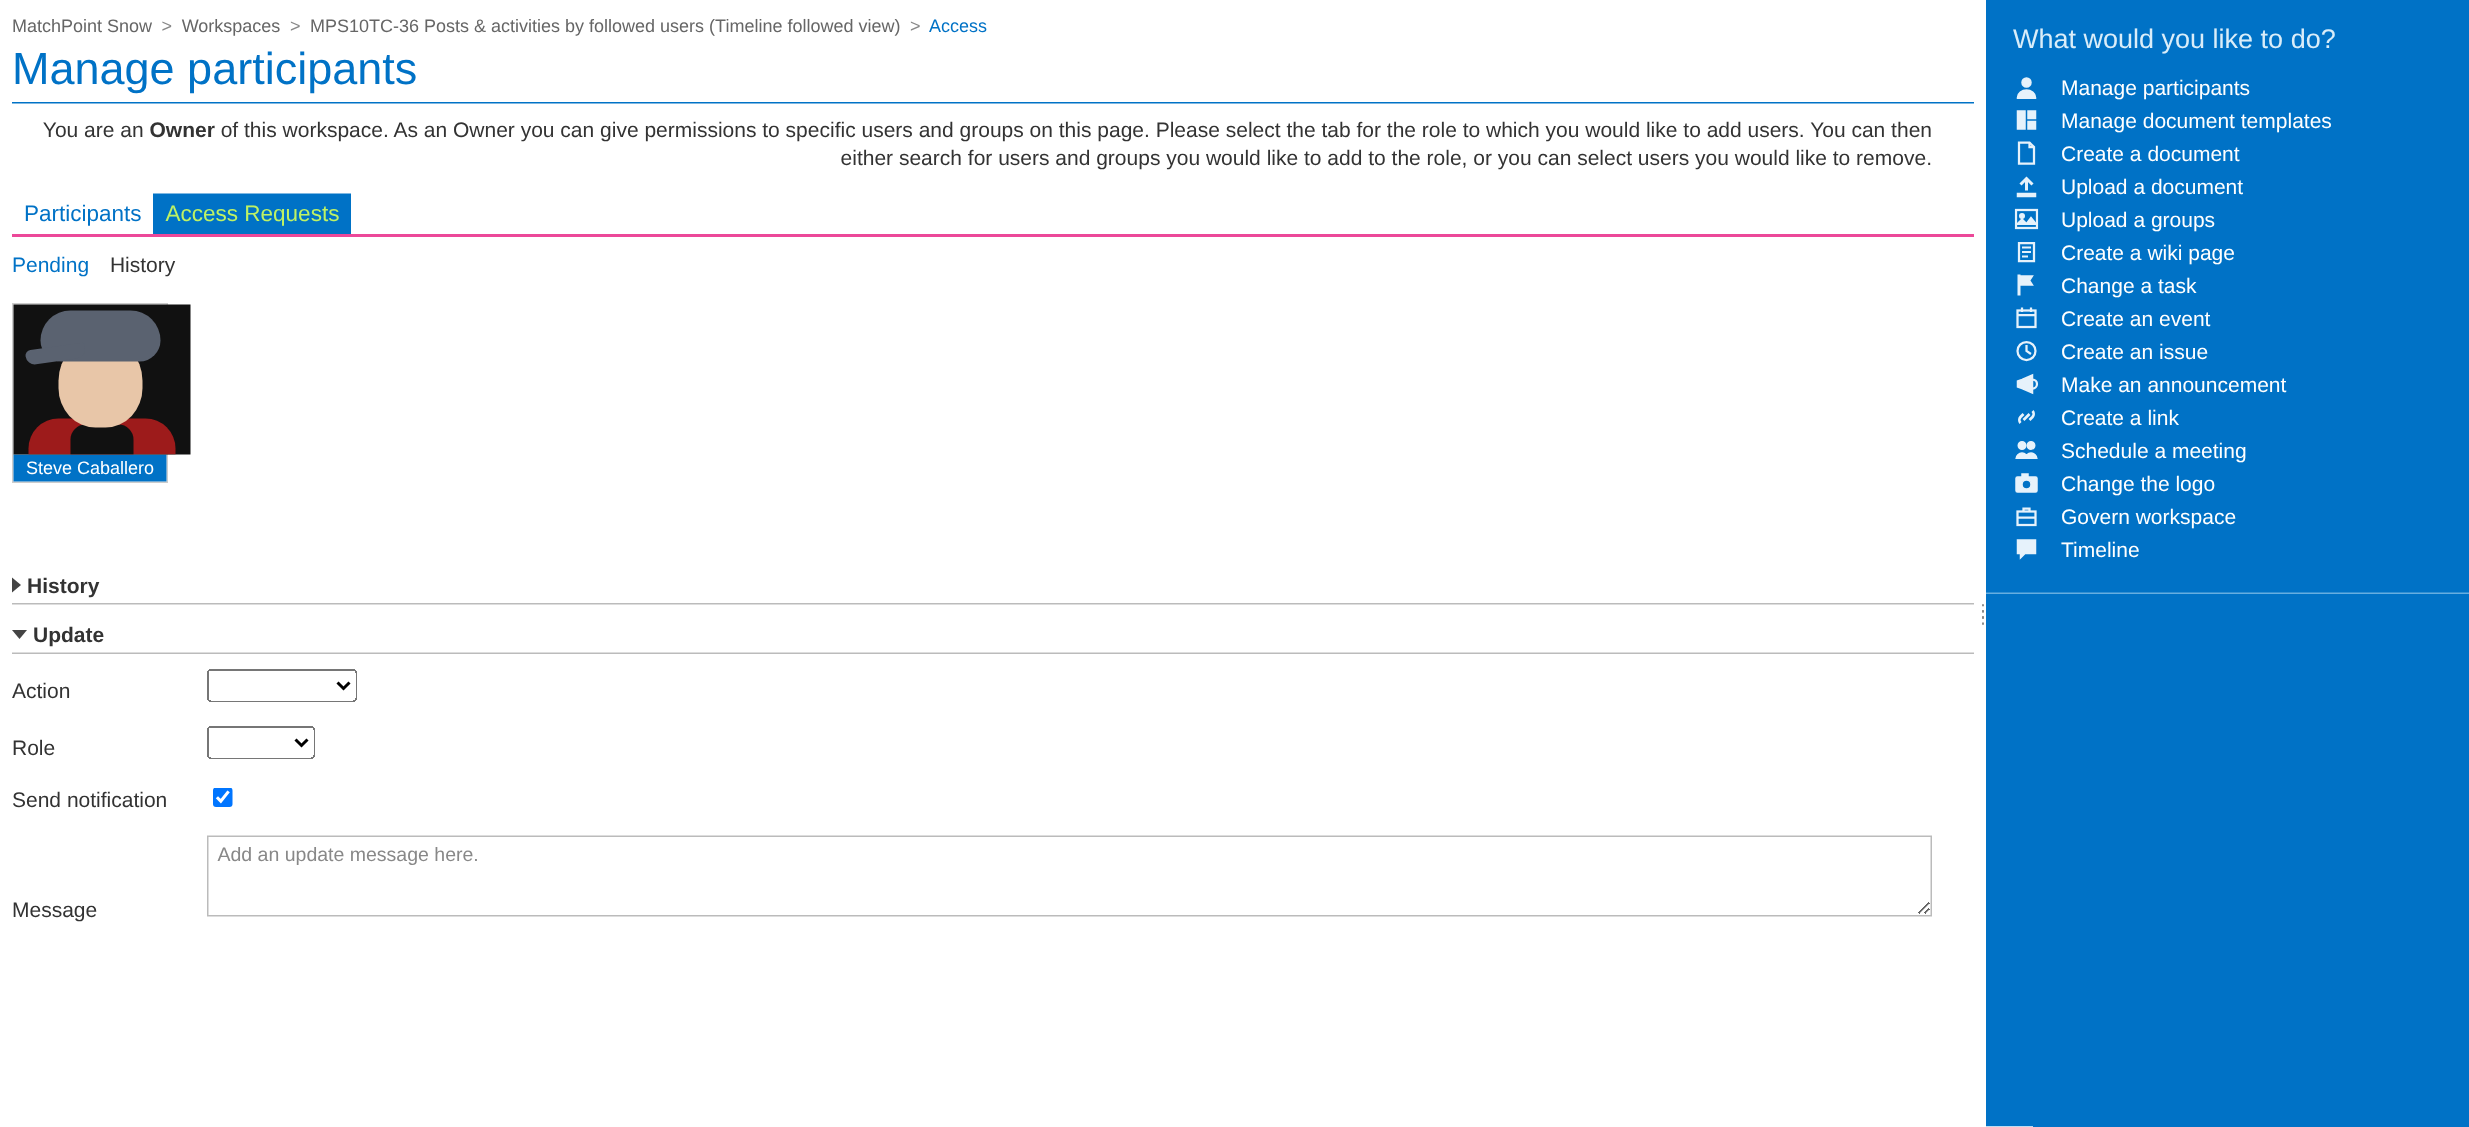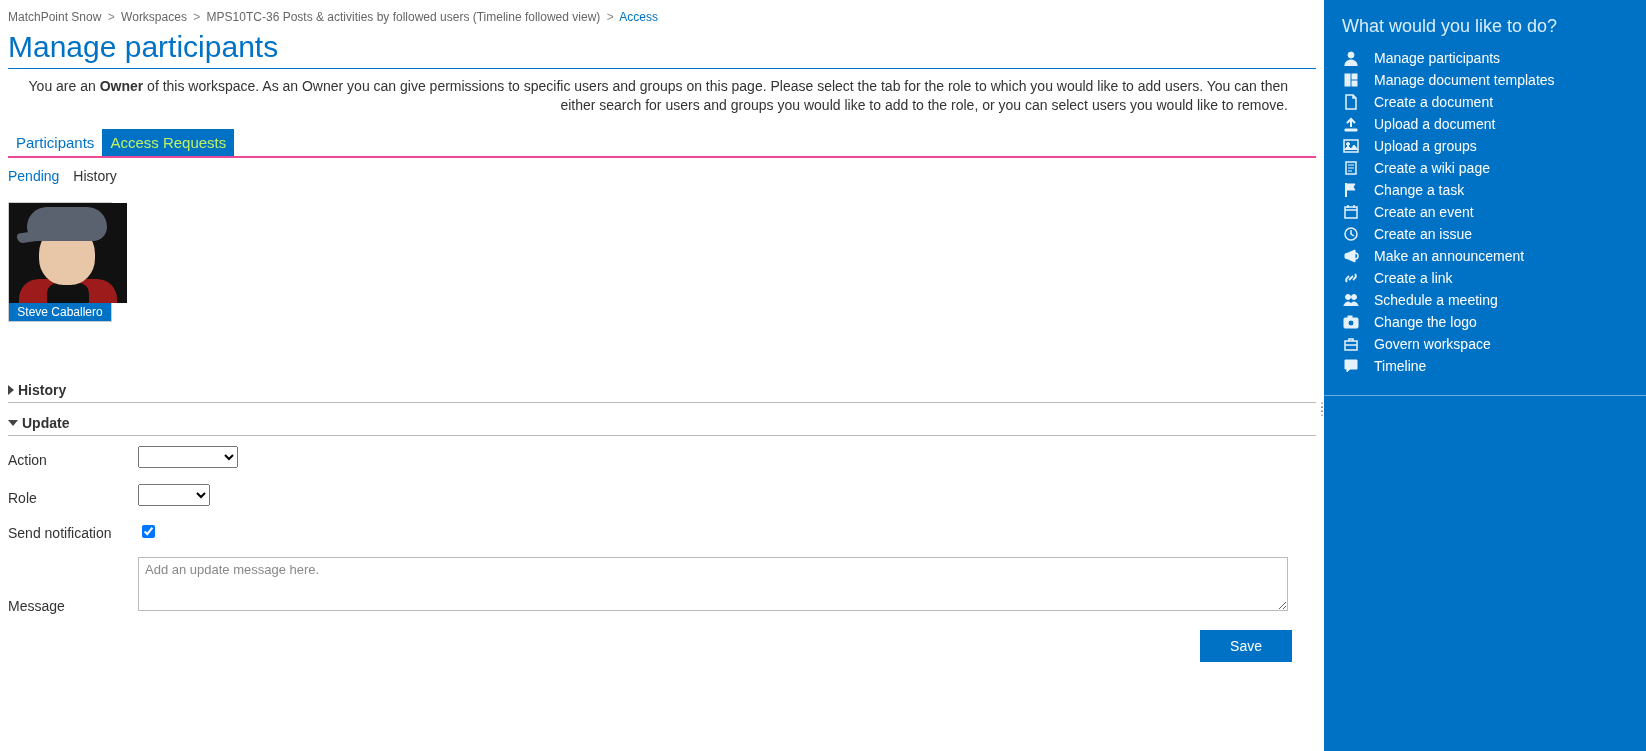--- a/index.html
+++ b/index.html
@@ -144,23 +144,20 @@
       <div class="form-row">
         <div class="label">Send notification</div>
         <div class="ctrl"><input type="checkbox" checked="" style=""></div>
       </div>
       <div class="form-row">
         <div class="label">Message</div>
         <div class="ctrl">
           <textarea class="msg" placeholder="Add an update message here." style=""></textarea>
         </div>
       </div>
-      <div class="btn-row">
-        <button class="btn-save">Save</button>
-      </div>
     </div>
   </div>
 </div>
 
 <div class="sidebar">
   <div class="drag-dots">⋮<br>⋮</div>
   <h2>What would you like to do?</h2>
   <ul class="action-list" id="action-list">
       <li>
         <span class="action-icon">

